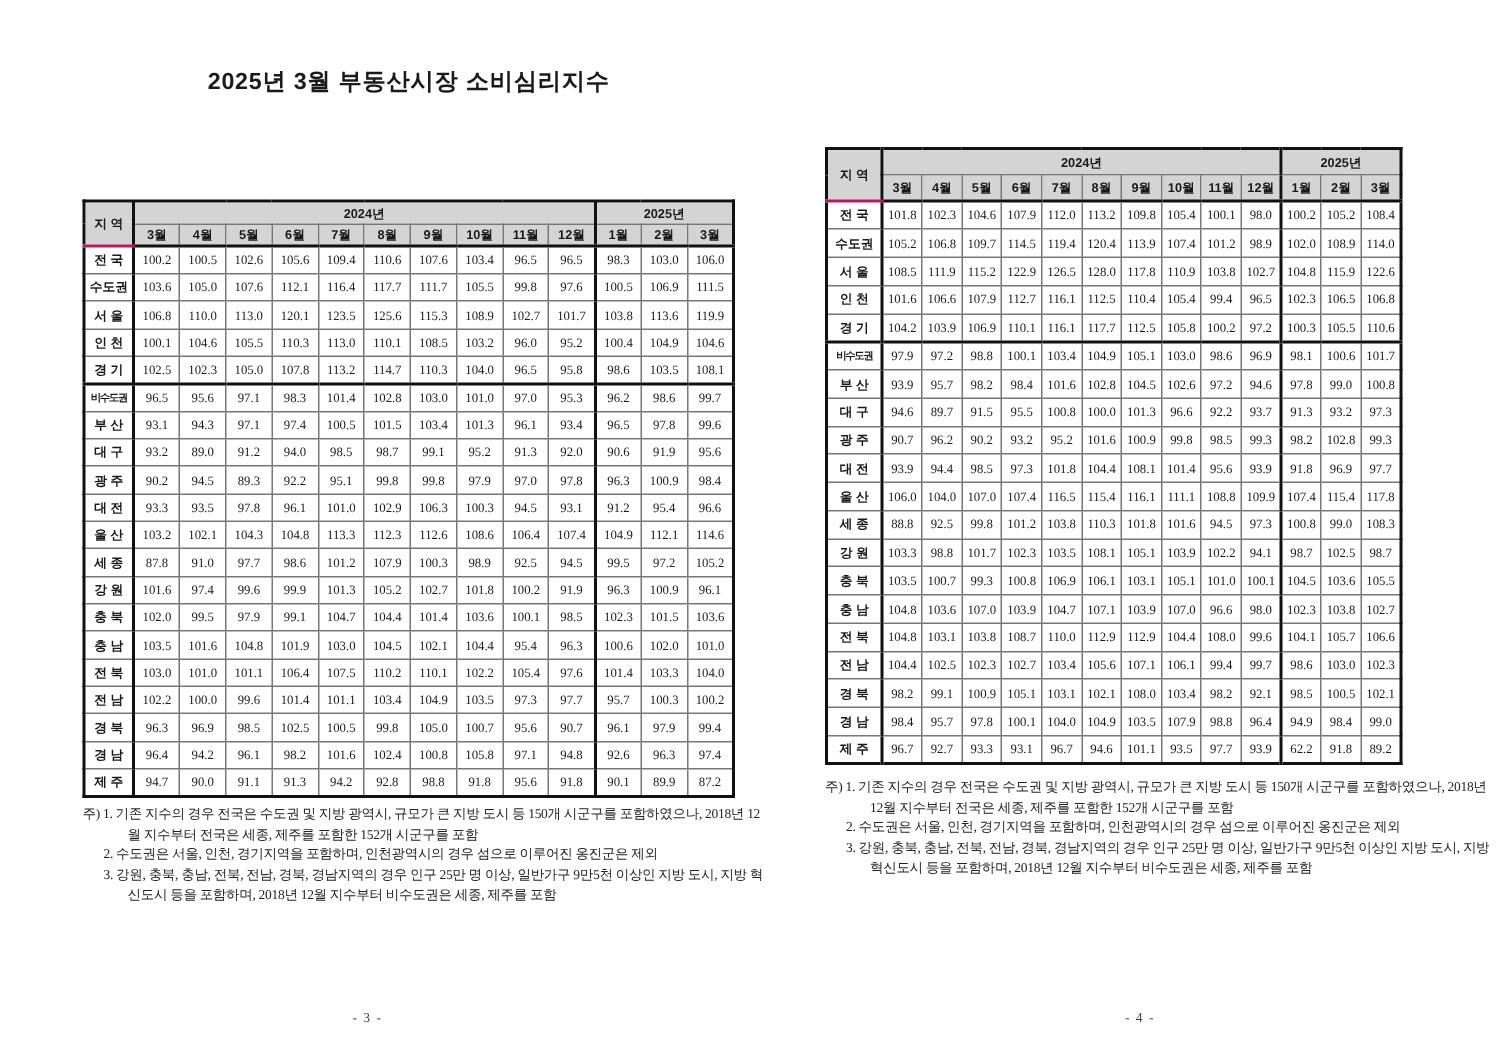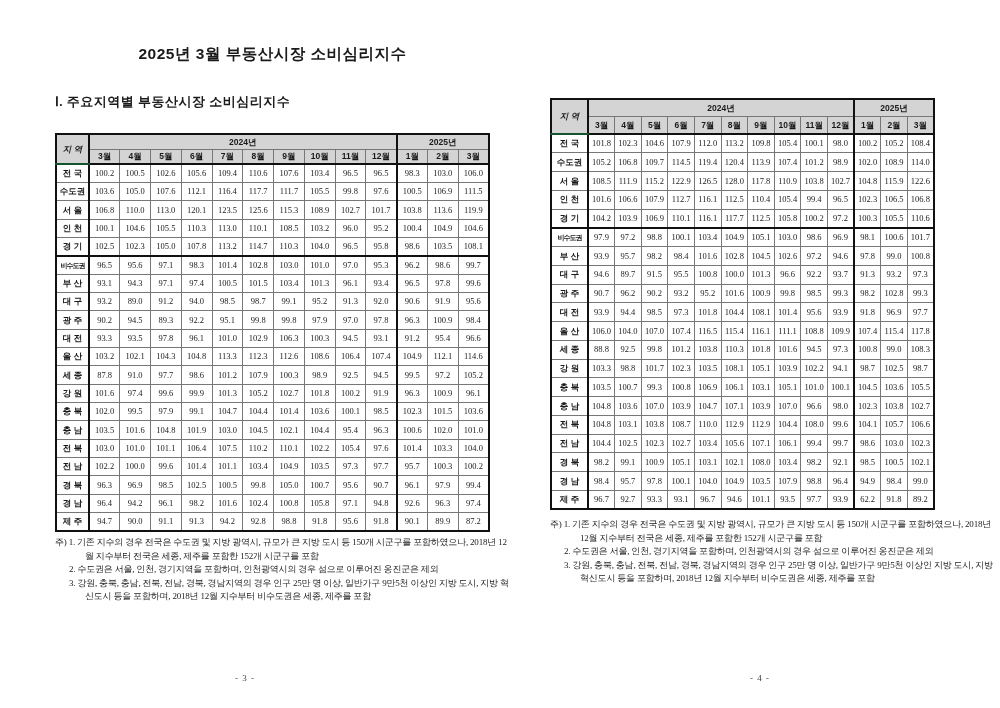--- a/index.html
+++ b/index.html
@@ -46,21 +46,21 @@
   .tbl-left thead tr{height:15px;}
   .tbl-left tbody tr{height:18.35px;}
   .tbl-right thead tr{height:17.5px;}
   .tbl-right tbody tr{height:18.75px;}
 
   .tbl-left th.region-col{width:31px;}
   .tbl-right th.region-col{width:35px;}
 
   
   .sentiment thead tr:last-child th{border-bottom:2px solid #111;}
-  .sentiment th.region-col{border-right:2px solid #111;border-bottom:2px solid #14532d;font-style:italic;}
+  .sentiment th.region-col{border-right:2px solid #111;border-bottom:2px solid #be185d;}
   .sentiment tbody th{border-right:2px solid #111;text-align:center;}
   .sentiment .y2-start{border-left:2px solid #111;}
   .sentiment tbody tr:nth-child(6) th,
   .sentiment tbody tr:nth-child(6) td{border-top:2px solid #111;}
   .sentiment tbody th.compact{letter-spacing:-1px;font-size:7px;}
 
   .footnote{
     position:absolute;left:0;font-size:9px;line-height:13.5px;color:#222;
     letter-spacing:-0.2px;
   }
@@ -74,21 +74,20 @@
     width:60px;letter-spacing:1px;
   }
   .page-left .pagenum{left:160px;}
   .page-right .pagenum{left:180px;}
 </style>
 </head>
 <body>
 
 <div class="page page-left">
   <div class="main-title">2025년 3월 부동산시장 소비심리지수</div>
-  <div class="section-title">Ⅰ. 주요지역별 부동산시장 소비심리지수</div>
   <table class="sentiment tbl-left">
       <thead>
         <tr>
           <th class="region-col" rowspan="2">지 역</th>
           <th class="year" colspan="10">2024년</th>
           <th class="year y2-start" colspan="3">2025년</th>
         </tr>
         <tr>
           <th class="month">3월</th>
           <th class="month">4월</th>

